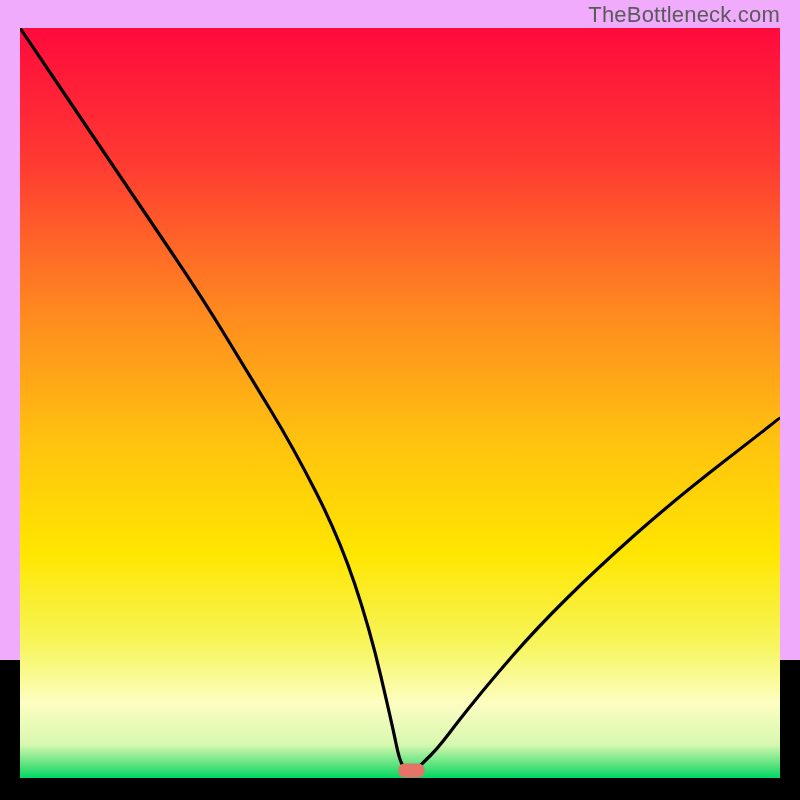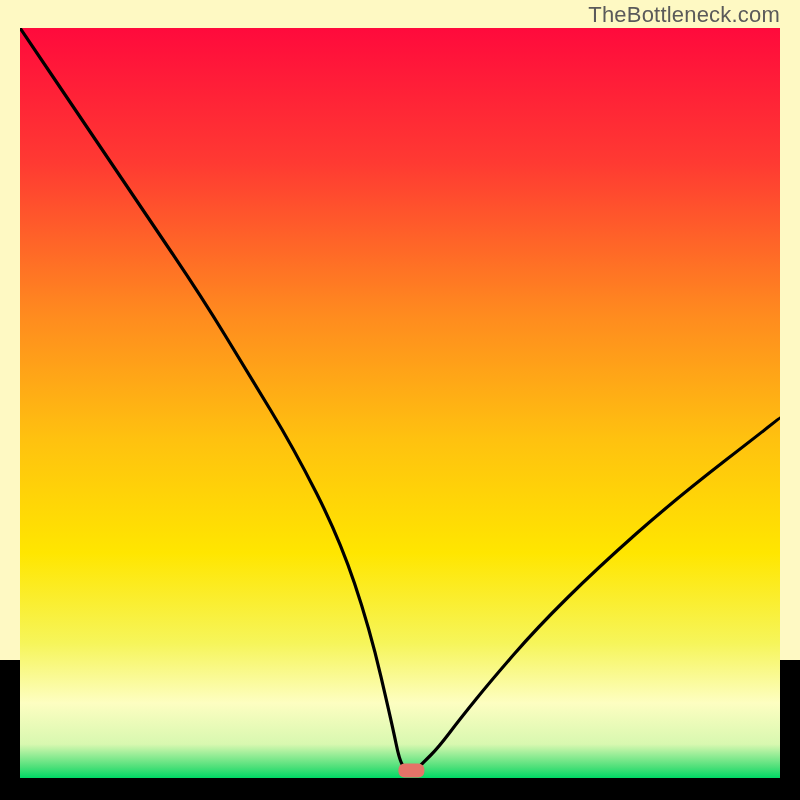--- a/index.html
+++ b/index.html
@@ -8,21 +8,21 @@
     width: 800px;
     height: 800px;
     background: #000;
     overflow: hidden;
     font-family: Arial, Helvetica, sans-serif;
   }
   .frame {
     position: relative;
     width: 800px;
     height: 660px;
-    background: #fef9c3;
+    background: #f0abfc;
   }
   .watermark {
     position: absolute;
     top: 2px;
     right: 20px;
     color: #5a5a5a;
     font-size: 22px;
     font-weight: 500;
     letter-spacing: 0.2px;
     z-index: 5;

